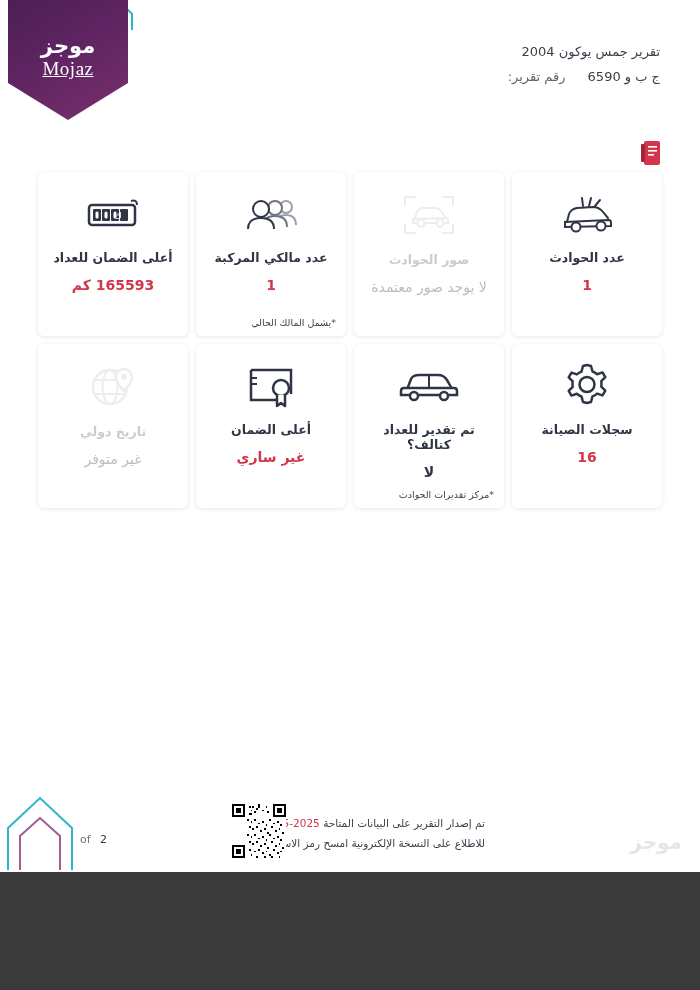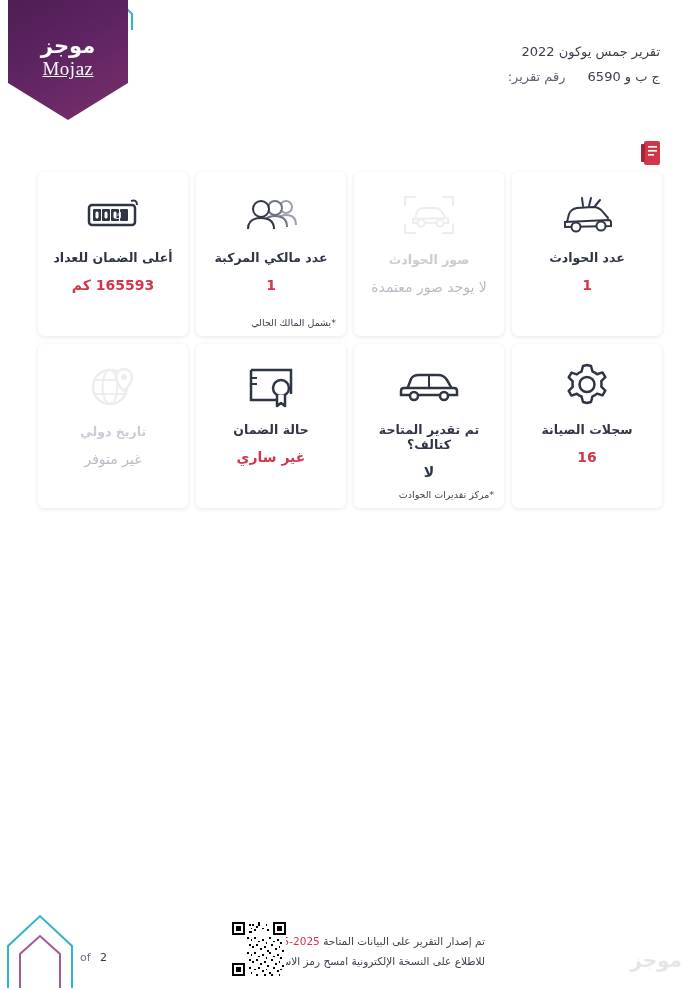--- a/index.html
+++ b/index.html
@@ -9,21 +9,21 @@
   }
   body {
     width: 700px;
     height: 990px;
     font-family: "DejaVu Sans", "Liberation Sans", sans-serif;
     overflow: hidden;
   }
   .page {
     position: relative;
     width: 700px;
-    height: 990px;
+    height: 872px;
     background: #ffffff;
     box-sizing: border-box;
     overflow: hidden;
   }
   
   .logo-wrap {
     position: absolute;
     top: 0;
     left: 8px;
     width: 125px;
@@ -226,21 +226,21 @@
       <path d="M112 2 L124 14 L124 30" stroke="#2bb7c8" stroke-width="2" fill="none"></path>
     </svg>
     <div class="logo-hex"></div>
     <div class="logo-text">
       <div class="logo-ar">موجز</div>
       <div class="logo-en">Mojaz</div>
     </div>
   </div>
 
   <div class="meta">
-    <div>تقرير جمس يوكون 2022</div>
+    <div>تقرير جمس يوكون 2004</div>
     <div>
       <span class="plate-val">ج ب و 6590</span>
       <span class="plate-label">رقم تقرير:</span>
     </div>
   </div>
 
   <div class="section-title-row">
     <span class="doc-icon">
       <svg width="22" height="26" viewBox="0 0 22 26">
         <rect x="4" y="1" width="16" height="24" rx="2" fill="#d3354a"></rect>
@@ -332,35 +332,35 @@
     <div class="card">
       <div class="icon">
         <svg width="62" height="36" viewBox="0 0 62 36">
           <path d="M10 18 L13 10 Q15 6 21 6 L40 6 Q46 6 49 11 L53 18" stroke="#2f3545" stroke-width="2.5" fill="none" stroke-linecap="round"></path>
           <path d="M6 19 L56 19 Q59 19 59 22 L59 26 L3 26 L3 22 Q3 19 6 19 Z" stroke="#2f3545" stroke-width="2.5" fill="none"></path>
           <circle cx="16" cy="27" r="4" stroke="#2f3545" stroke-width="2.5" fill="#fff"></circle>
           <circle cx="46" cy="27" r="4" stroke="#2f3545" stroke-width="2.5" fill="#fff"></circle>
           <path d="M31 7 L31 18" stroke="#2f3545" stroke-width="2"></path>
         </svg>
       </div>
-      <div class="label">تم تقدير المتاحة كتالف؟</div>
+      <div class="label">تم تقدير للعداد كتالف؟</div>
       <div class="value dark">لا</div>
       <div class="note">*مركز تقديرات الحوادث</div>
     </div>
 
     <div class="card">
       <div class="icon">
         <svg width="56" height="46" viewBox="0 0 56 46">
           <path d="M8 6 L8 36 L34 36 M48 30 L48 6 L8 6" stroke="#2f3545" stroke-width="2.5" fill="none"></path>
           <path d="M8 14 L14 14 M8 20 L14 20" stroke="#2f3545" stroke-width="2"></path>
           <circle cx="38" cy="24" r="8" stroke="#2f3545" stroke-width="2.5" fill="#fff"></circle>
           <path d="M34 31 L34 42 L38 39 L42 42 L42 31" stroke="#2f3545" stroke-width="2.5" fill="#fff" stroke-linejoin="round"></path>
         </svg>
       </div>
-      <div class="label">حالة الضمان</div>
+      <div class="label">أعلى الضمان</div>
       <div class="value">غير ساري</div>
     </div>
 
     <div class="card faded">
       <div class="icon">
         <svg width="54" height="48" viewBox="0 0 54 48">
           <circle cx="24" cy="24" r="17" stroke="#c9ccd3" stroke-width="2.5" fill="none"></circle>
           <ellipse cx="24" cy="24" rx="7.5" ry="17" stroke="#c9ccd3" stroke-width="2" fill="none"></ellipse>
           <path d="M8 17 L40 17 M8 31 L40 31" stroke="#c9ccd3" stroke-width="2"></path>
           <path d="M38 6 a8 8 0 0 1 8 8 c0 6-8 14-8 14 s-8-8-8-14 a8 8 0 0 1 8-8 z" fill="#fff" stroke="#c9ccd3" stroke-width="2.5"></path>

